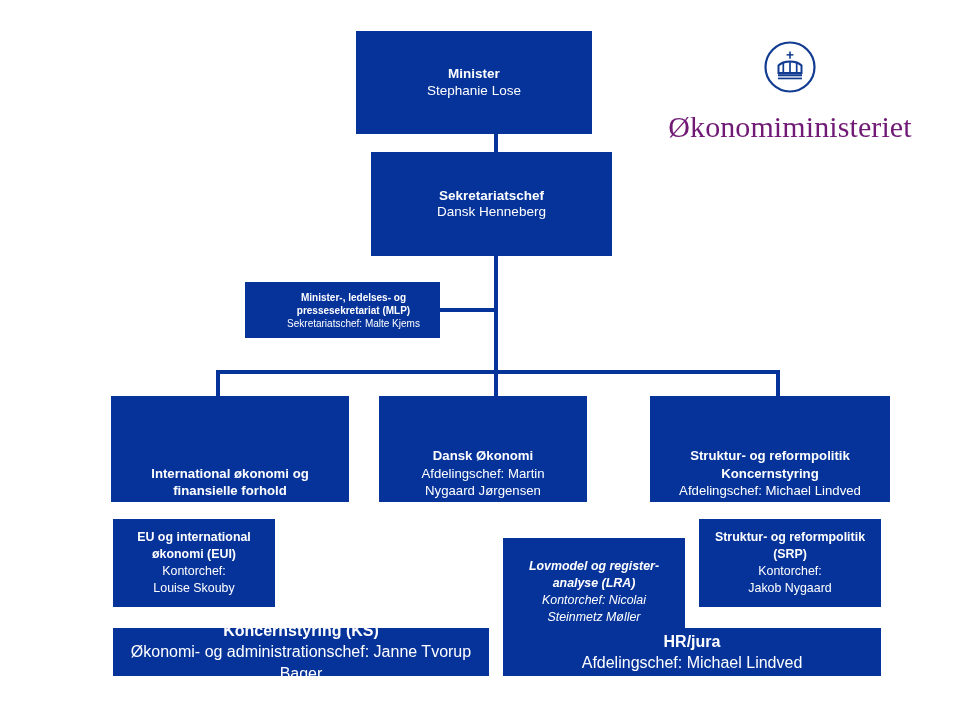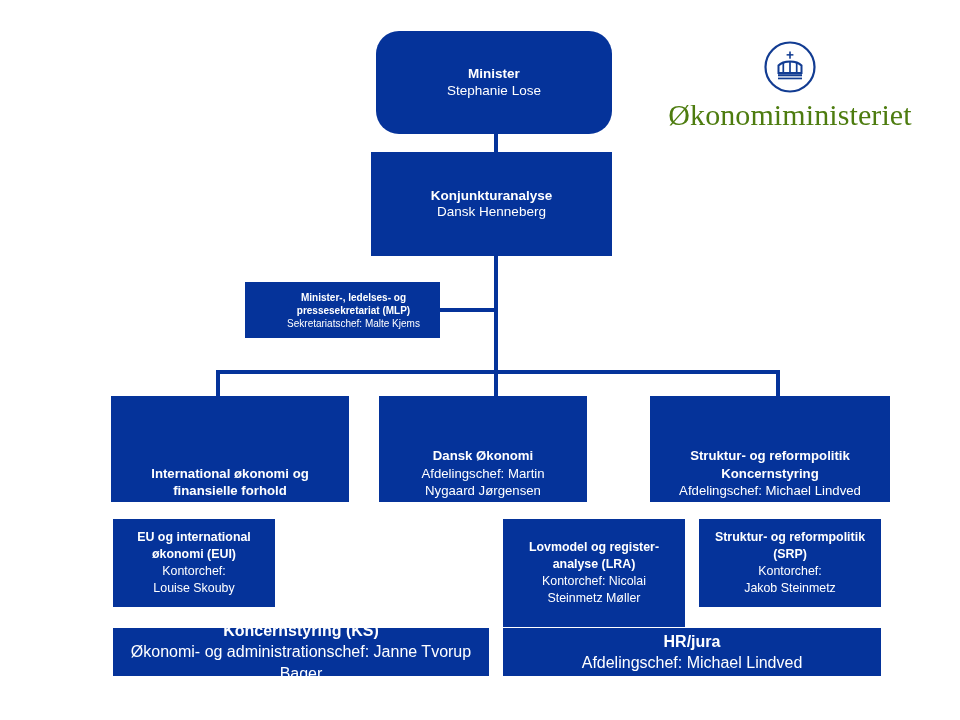--- a/index.html
+++ b/index.html
@@ -67,24 +67,24 @@
     flex-direction: column;
     align-items: center;
   }
   #logo .crown-wrap {
     width: 54px;
     height: 54px;
   }
   #logo .wordmark {
     font-family: "Liberation Serif", serif;
     font-size: 30px;
-    color: #4d7c0f;
+    color: #701a75;
     letter-spacing: 0.1px;
     white-space: nowrap;
-    margin-top: 4px;
+    margin-top: 16px;
   }
 </style>
 </head>
 <body>
 
 <div id="canvas">
 
   <div id="logo" style="left:661px; top:40px; width:258px;">
     <div class="crown-wrap">
       <svg viewBox="0 0 54 54" width="54" height="54" aria-hidden="true">
@@ -113,27 +113,27 @@
   <div class="line" style="left:440px; top:308px; width:56px; height:4px;"></div>
 
   <div class="line" style="left:216px; top:370px; width:564px; height:4px;"></div>
 
   <div class="line" style="left:216px; top:370px; width:4px; height:26px;"></div>
 
   <div class="line" style="left:494px; top:370px; width:4px; height:26px;"></div>
 
   <div class="line" style="left:776px; top:370px; width:4px; height:26px;"></div>
 
-  <div class="box lvl-1" style="left:376px; top:31px; width:236px; height:103px;border-radius:23px;">
+  <div class="box lvl-1" style="left:356px; top:31px; width:236px; height:103px;">
     <span class="title">Minister</span>
     <span class="sub">Stephanie Lose</span>
   </div>
 
   <div class="box lvl-2" style="left:371px; top:152px; width:241px; height:104px;">
-    <span class="title">Konjunkturanalyse</span>
+    <span class="title">Sekretariatschef</span>
     <span class="sub">Dansk Henneberg</span>
   </div>
 
   <div class="box lvl-staff" style="left:245px; top:282px; width:195px; height:56px;">
     <span class="title">Minister-, ledelses- og</span>
     <span class="title">pressesekretariat (MLP)</span>
     <span class="sub">Sekretariatschef:  Malte Kjems</span>
   </div>
 
   <div class="box lvl-3" style="left:111px; top:396px; width:238px; height:106px;">
@@ -154,32 +154,32 @@
   </div>
 
   <div class="box lvl-4" style="left:113px; top:519px; width:162px; height:88px;">
     <span class="title">EU og international</span>
     <span class="title">økonomi (EUI)</span>
     <span class="sub">Kontorchef:</span>
     <span class="sub">Louise Skouby</span>
   </div>
 
 
-  <div class="box lvl-4" style="left:503px; top:519px; width:182px; height:108px;">
+  <div class="box lvl-4" style="left:503px; top:538px; width:182px; height:108px;font-style:italic;">
     <span class="title">Lovmodel og register-</span>
     <span class="title">analyse (LRA)</span>
     <span class="sub">Kontorchef: Nicolai</span>
     <span class="sub">Steinmetz Møller</span>
   </div>
 
   <div class="box lvl-4" style="left:699px; top:519px; width:182px; height:88px;">
     <span class="title">Struktur- og reformpolitik</span>
     <span class="title">(SRP)</span>
     <span class="sub">Kontorchef:</span>
-    <span class="sub">Jakob Steinmetz</span>
+    <span class="sub">Jakob Nygaard</span>
   </div>
 
   <div class="box lvl-5" style="left:113px; top:628px; width:376px; height:48px;">
     <span class="title">Koncernstyring (KS)</span>
     <span class="sub">Økonomi- og administrationschef:  Janne Tvorup Bager</span>
   </div>
 
   <div class="box lvl-5" style="left:503px; top:628px; width:378px; height:48px;">
     <span class="title">HR/jura</span>
     <span class="sub">Afdelingschef:  Michael Lindved</span>

